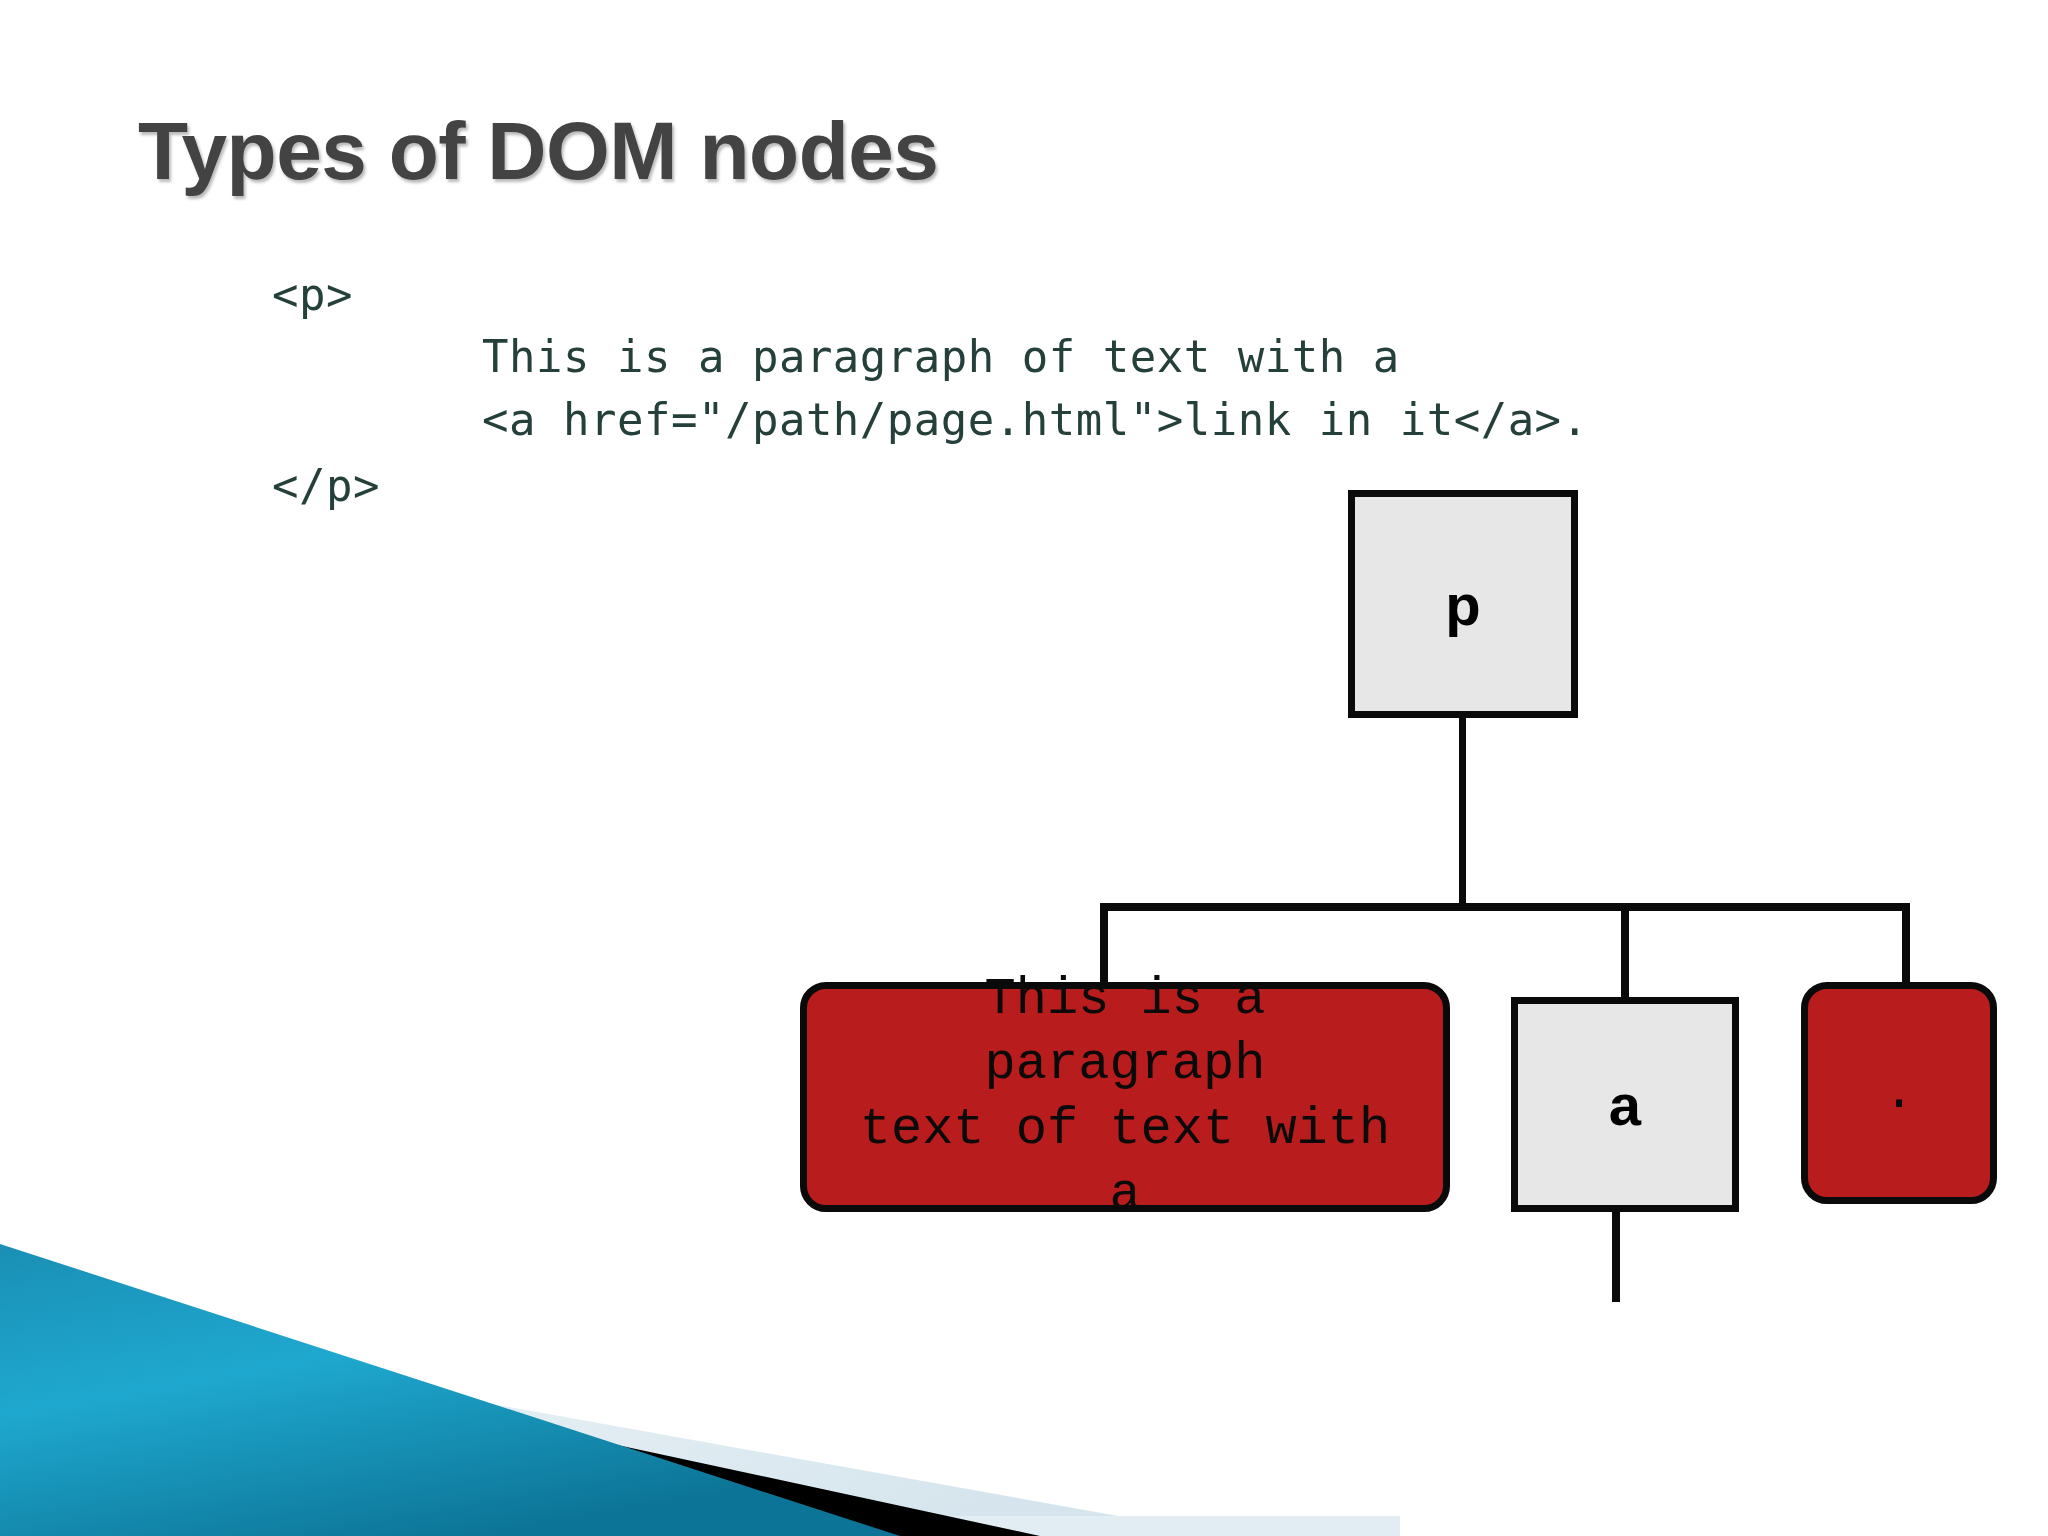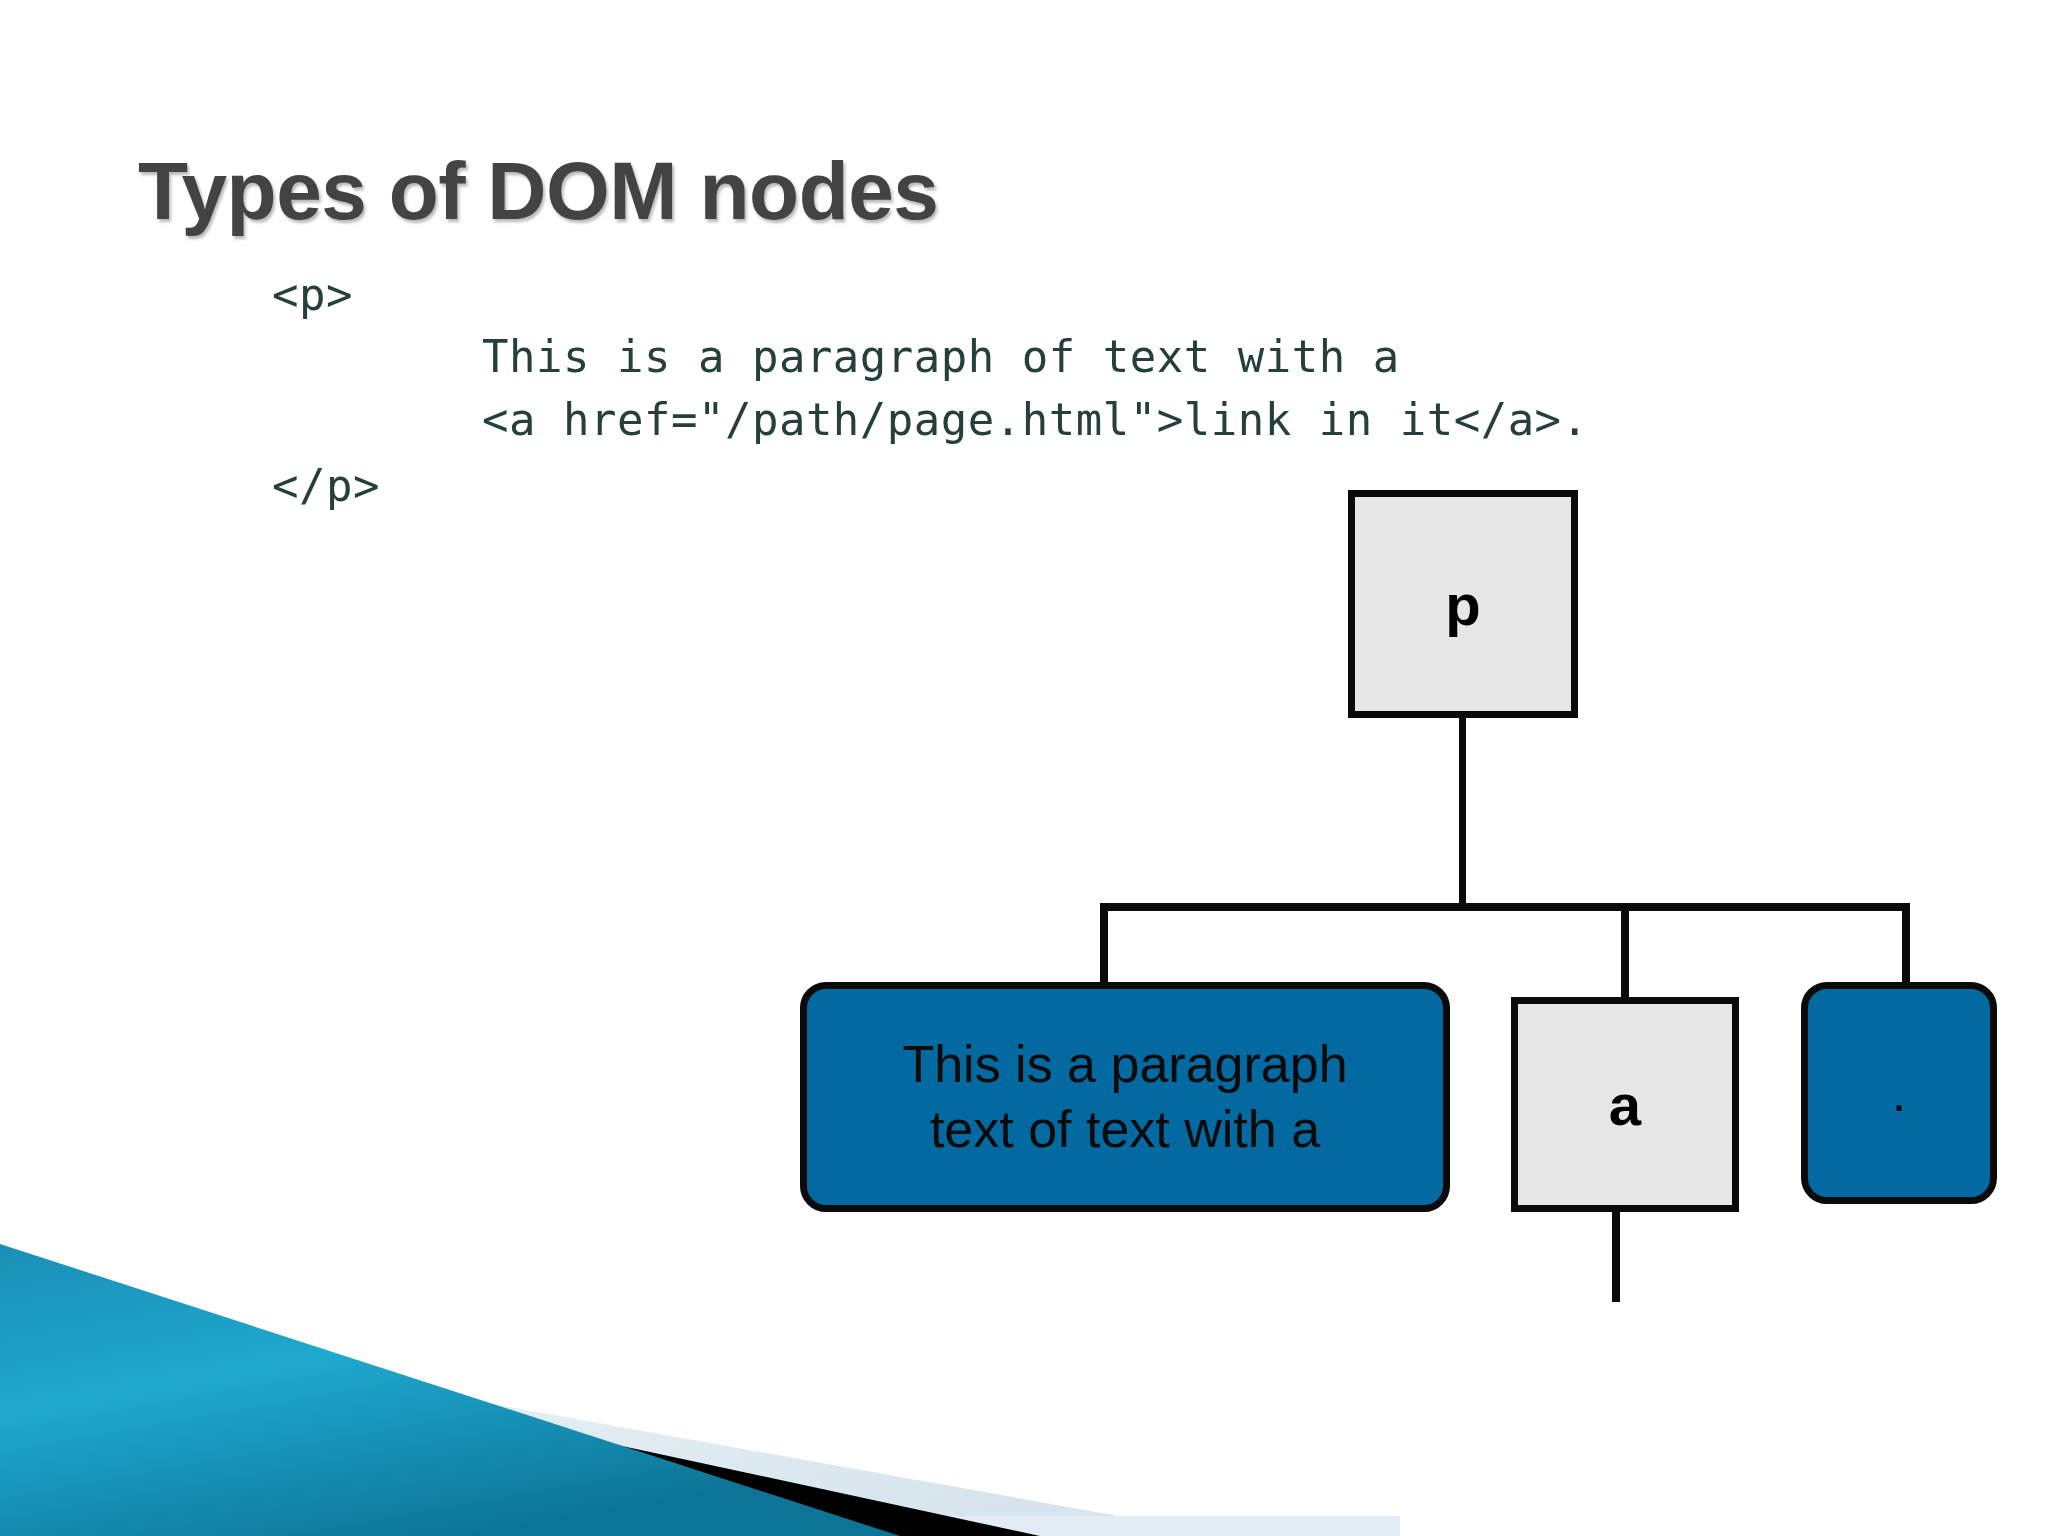--- a/index.html
+++ b/index.html
@@ -21,21 +21,20 @@
     position: absolute;
     left: 138px;
     top: 104px;
     font-family: "Liberation Sans", sans-serif;
     font-size: 82px;
     font-weight: 600;
     letter-spacing: -0.5px;
     color: #434343;
     text-shadow: 2px 3px 3px rgba(130,130,130,0.55);
     white-space: nowrap;
-    margin-top: 40px;
   }
 
   
   .code-line {
     position: absolute;
     font-family: "DejaVu Sans Mono", "Liberation Mono", monospace;
     font-size: 44px;
     line-height: 1;
     color: #25403a;
     white-space: pre;
@@ -60,25 +59,25 @@
   }
   .node-element {
     background: #e7e7e7;
     border-radius: 0;
     font-weight: bold;
     font-size: 58px;
     color: #000000;
     font-family: "Liberation Sans", sans-serif;
   }
   .node-text {
-    background: #0369a1;
+    background: #b91c1c;
     border-radius: 26px;
     font-weight: normal;
     color: #0a0a0a;
-    font-family: Liberation Sans, sans-serif;
+    font-family: Liberation Mono, monospace;
     justify-content: center;
   }
 
   
   #node-p        { left: 1348px; top: 490px;  width: 230px; height: 228px; }
   #node-textnode { left: 800px;  top: 982px;  width: 650px; height: 230px;
                    font-size: 52px; line-height: 1.25; padding: 0 26px; }
   #node-a        { left: 1511px; top: 997px;  width: 228px; height: 215px; }
   #node-period   { left: 1801px; top: 982px;  width: 196px; height: 222px;
                    font-size: 52px; align-items: center; }

